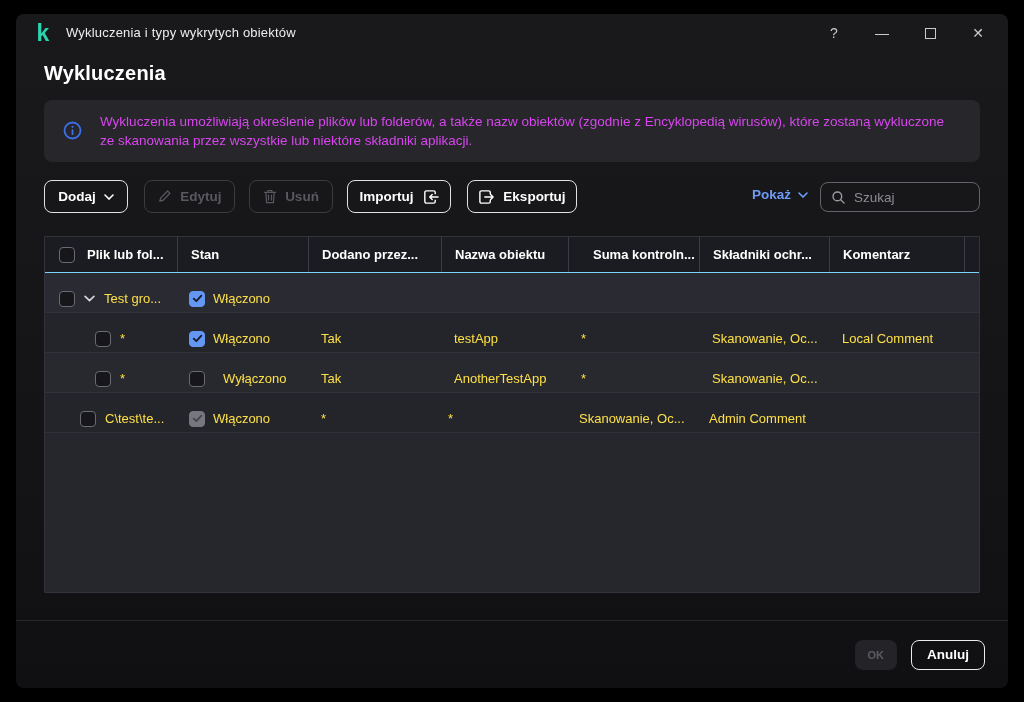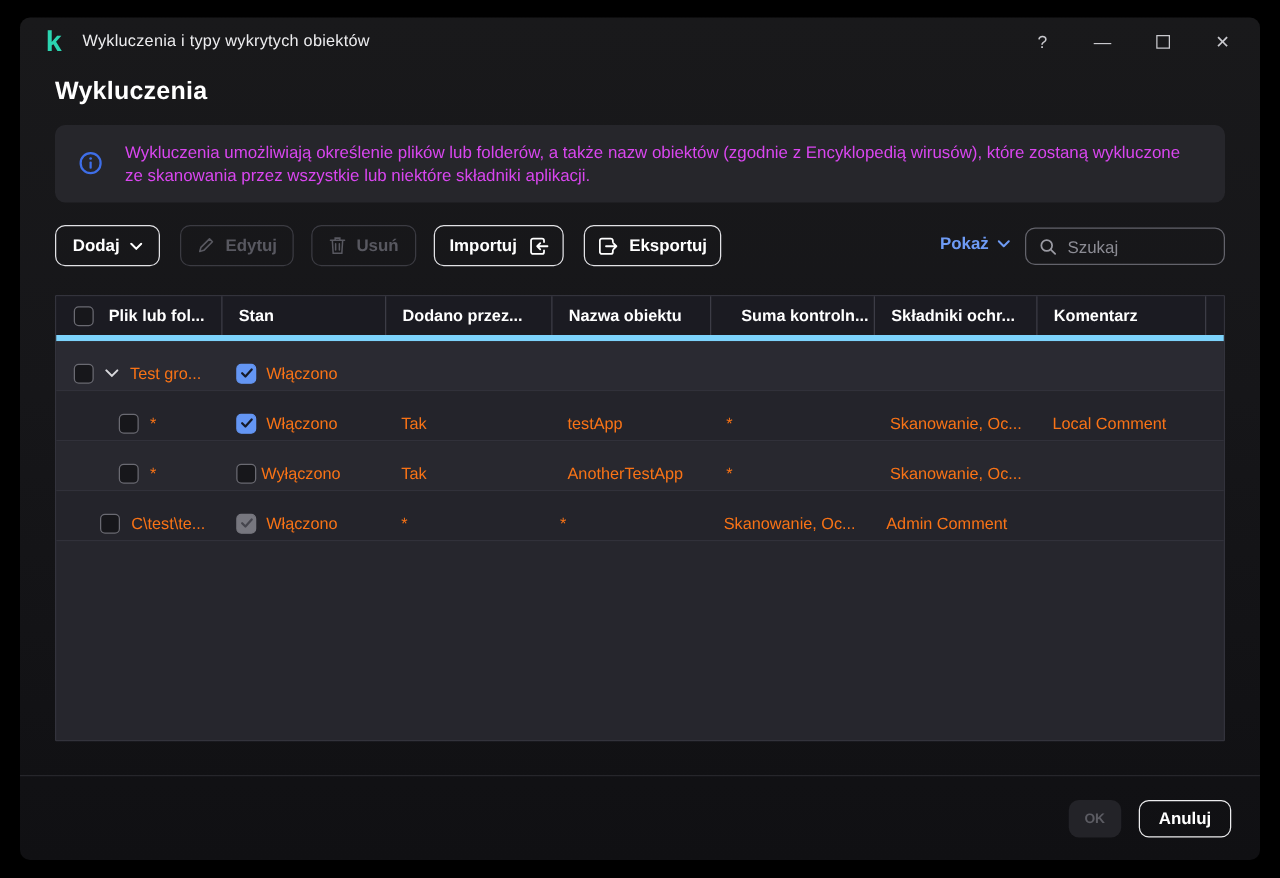--- a/index.html
+++ b/index.html
@@ -39,26 +39,26 @@
                color:#6E9BF5; font-weight:700; font-size:13.5px; cursor:pointer; }
   .search { position:absolute; left:804px; top:2px; width:160px; height:30px; border:1px solid #63636B;
             border-radius:8px; display:flex; align-items:center; padding:0 10px; gap:8px; background:transparent; }
   .search input { flex:1; min-width:0; background:transparent; border:none; outline:none;
                   color:#DDDDE0; font-size:13.5px; font-family:inherit; }
   .search input::placeholder { color:#8C8C94; }
 
   
   .tablewrap { position:absolute; left:28px; top:222px; width:936px; height:357px;
                background:#26262D; border:1px solid #33333C; border-radius:1px; }
-  .thead { display:flex; height:36px; background:#1B1B22; border-bottom:5px solid #7dd3fc; }
+  .thead { display:flex; height:36px; background:#1B1B22; border-bottom:1px solid #7dd3fc; }
   .th { display:flex; align-items:center; padding-left:13px; font-size:13px; font-weight:700; color:#FFFFFF;
         border-left:1px solid #3C3C46; overflow:hidden; white-space:nowrap; }
   .th:first-child { border-left:none; padding-left:14px; gap:12px; }
   .tr { display:flex; height:40px; border-bottom:1px solid #31313A; }
-  .td { display:flex; align-items:center; padding-left:13px; font-size:13px; color:#f97316;
+  .td { display:flex; align-items:center; padding-left:13px; font-size:13px; color:#fde047;
         overflow:hidden; white-space:nowrap;margin-top:12px; }
   .td.filecell { padding-left:0; }
   .cb { width:16px; height:16px; border-radius:4px; border:1.5px solid #6A6A72; background:#17171B;
         flex:none; display:flex; align-items:center; justify-content:center; cursor:pointer; }
   .cb.checked { background:#6496F4; border-color:#6496F4; }
   .cb.checked.dis { background:#77777F; border-color:#77777F; }
   .chev { color:#D8D8DC; display:flex; align-items:center; cursor:pointer; }
 
   
   .footer { position:absolute; left:0; bottom:0; width:100%; height:68px; border-top:1px solid #26262B;
@@ -202,21 +202,21 @@
           <div class="td" style="width: 127px;">testApp</div>
           <div class="td" style="width: 131px;">*</div>
           <div class="td" style="width: 130px;">Skanowanie, Oc...</div>
           <div class="td" style="width: 135px;">Local Comment</div>
         </div>
         <div class="tr" style="background: rgb(40, 40, 47);">
           <div class="td filecell" style="width: 132px; padding-left: 50px; gap: 9px;">
             <span class="cb"></span>
             <span>*</span>
           </div>
-          <div class="td" style="width: 131px; padding-left: 12px; gap: 4px;">
+          <div class="td" style="width: 131px; padding-left: 12px; gap: 18px;">
             <span class="cb"></span>
             <span>Wyłączono</span>
           </div>
           <div class="td" style="width: 133px;">Tak</div>
           <div class="td" style="width: 127px;">AnotherTestApp</div>
           <div class="td" style="width: 131px;">*</div>
           <div class="td" style="width: 130px;">Skanowanie, Oc...</div>
           <div class="td" style="width: 135px;"></div>
         </div>
         <div class="tr" style="background: rgb(36, 36, 43);">

